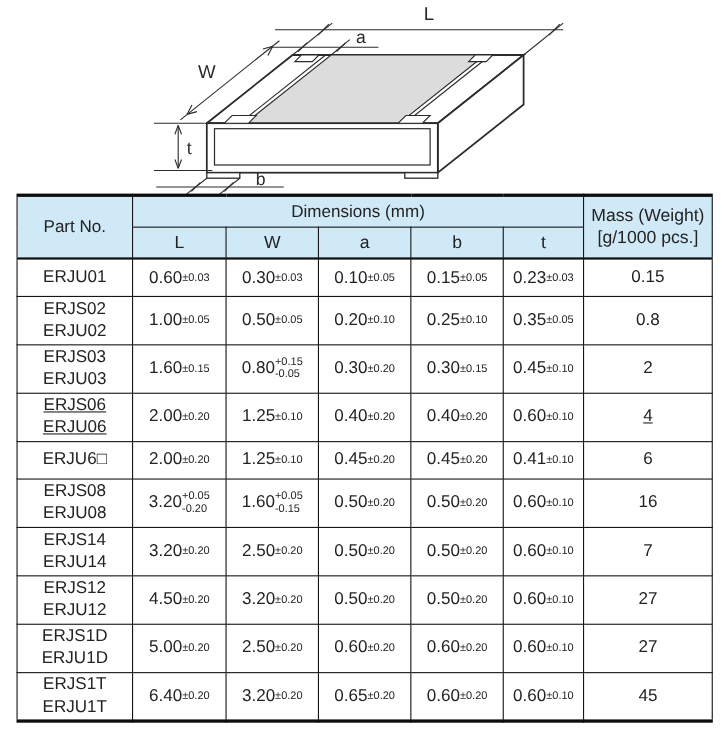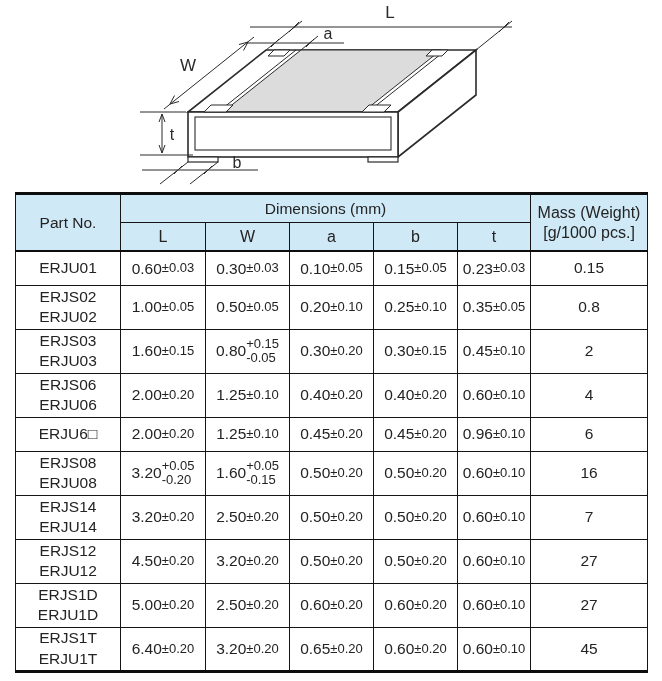--- a/index.html
+++ b/index.html
@@ -1,37 +1,37 @@
 <!DOCTYPE html>
 <html style="--hdr: #cfe9f7; --grey: #dcdcdc;"><head>
 <meta charset="utf-8">
 <style>
   html,body{margin:0;padding:0;background:#ffffff;}
   .page{position:relative;width:662px;height:681px;background:#fff;overflow:hidden;
         font-family:"Liberation Sans",sans-serif;color:#232323;}
   .diagram{position:absolute;left:0;top:0;}
   .diagram text{font-family:"Liberation Sans",sans-serif;fill:#2b2b2b;}
 
-  .tablewrap{position:absolute;left:15px;top:192px;}
+  .tablewrap{position:absolute;left:15px;top:176px;}
   table.dtable{border-collapse:collapse;table-layout:fixed;width:633px;
                font-family:"Liberation Sans",sans-serif;color:#232323;}
   table.dtable{border:1px solid #111;border-top:3px solid #0d0d0d;border-bottom:3px solid #0d0d0d;}
   table.dtable th,table.dtable td{border:1px solid #151515;text-align:center;vertical-align:middle;
                padding:0;}
   thead th{background:var(--hdr,#cfe9f7);font-weight:normal;}
   thead{border-bottom:2px solid #0d0d0d;}
   .h-part{font-size:15.5px;}
   .h-dims{font-size:15.5px;height:27px;}
   .h-col{font-size:16px;height:27px;}
   .h-mass{font-size:16px;line-height:1.25;}
   tbody td.part{font-size:15.5px;line-height:1.3;}
   tbody td.mass{font-size:15.5px;}
   .cw{display:inline-flex;align-items:center;}
   .num{font-size:15.5px;line-height:1.25;}
-  .tol{font-size:13px;line-height:1.1;text-align:left;padding-top:0.5px;font-style:normal;}
+  .tol{font-size:10px;line-height:1.1;text-align:left;padding-top:0.5px;font-style:normal;}
   .tol i{display:block;font-style:normal;}
 </style>
 </head>
 <body>
 
 <div class="page">
 
   <svg class="diagram" width="662" height="192" viewBox="0 0 662 192">
     <g stroke="#2b2b2b" fill="none" stroke-width="1">
 
@@ -239,21 +239,21 @@
                 </span>
               </span></td>
             <td class="dim"><span class="cw">
                 <span class="num">0.45</span>
                 <span class="tol">
                   <i>±0.10</i>
                 </span>
               </span></td>
             <td class="mass">2</td>
           </tr>
-          <tr style="height: 44px;">
+          <tr style="height: 44px; text-decoration: underline;">
             <td class="part">
               <div>ERJS06</div>
               <div>ERJU06</div>
             </td>
             <td class="dim"><span class="cw">
                 <span class="num">2.00</span>
                 <span class="tol">
                   <i>±0.20</i>
                 </span>
               </span></td>
@@ -305,21 +305,21 @@
                   <i>±0.20</i>
                 </span>
               </span></td>
             <td class="dim"><span class="cw">
                 <span class="num">0.45</span>
                 <span class="tol">
                   <i>±0.20</i>
                 </span>
               </span></td>
             <td class="dim"><span class="cw">
-                <span class="num">0.96</span>
+                <span class="num">0.41</span>
                 <span class="tol">
                   <i>±0.10</i>
                 </span>
               </span></td>
             <td class="mass">6</td>
           </tr>
           <tr style="height: 44px;">
             <td class="part">
               <div>ERJS08</div>
               <div>ERJU08</div>

